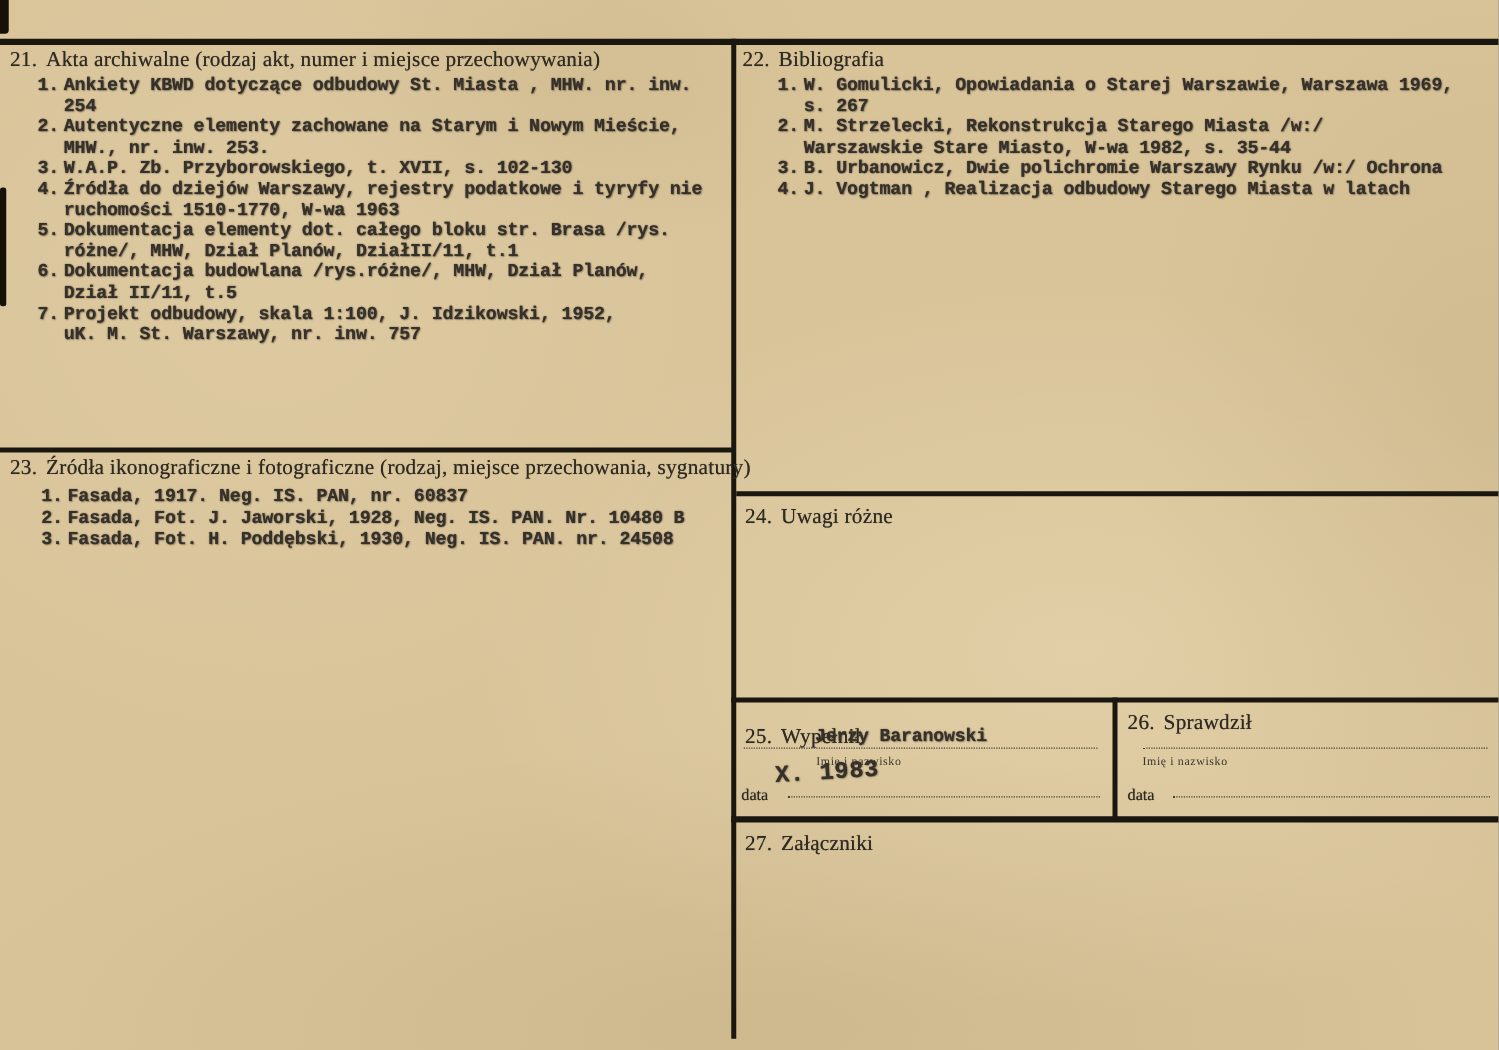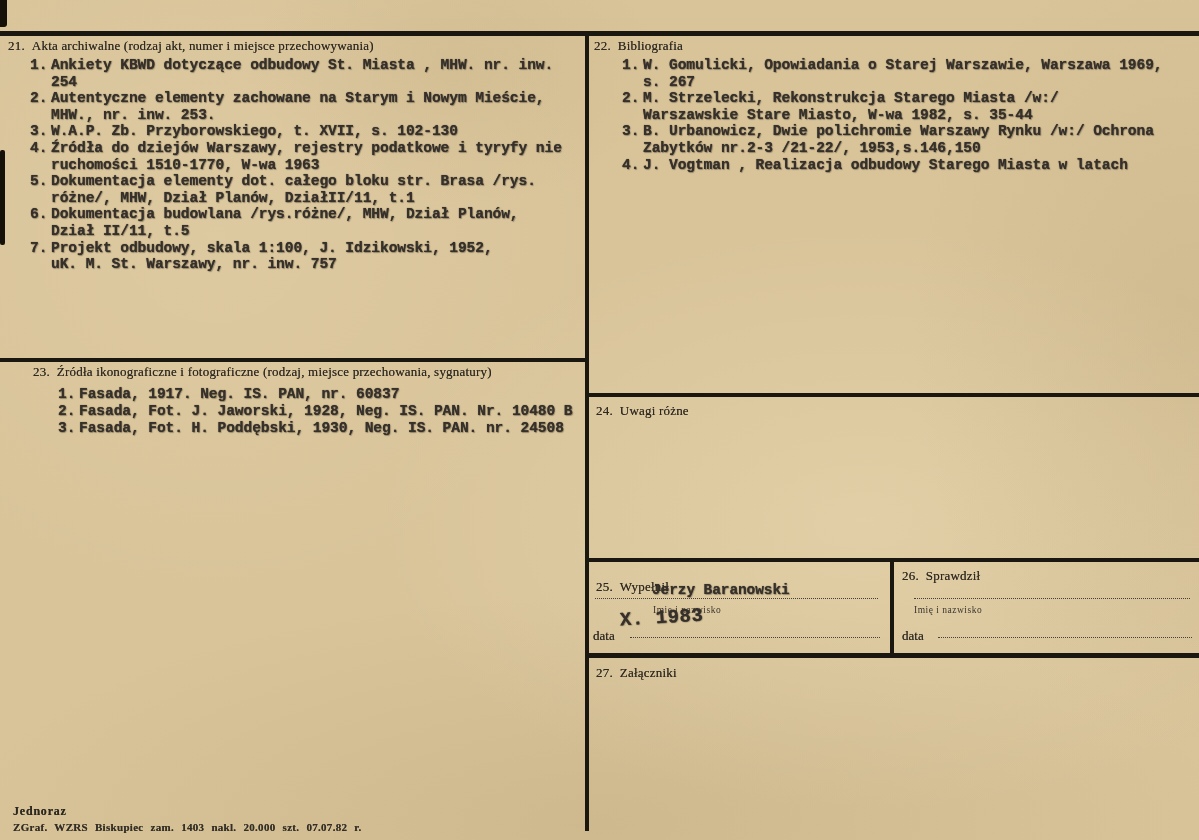--- a/index.html
+++ b/index.html
@@ -9,21 +9,21 @@
     background-image:
       radial-gradient(ellipse 700px 420px at 72% 62%, rgba(255,244,210,0.22), transparent 70%),
       radial-gradient(ellipse 560px 520px at 18% 28%, rgba(255,240,205,0.12), transparent 70%),
       radial-gradient(ellipse 900px 320px at 50% 98%, rgba(110,82,38,0.10), transparent 72%),
       radial-gradient(ellipse 400px 600px at 99% 40%, rgba(110,82,38,0.08), transparent 70%),
       radial-gradient(ellipse 300px 200px at 38% 8%, rgba(120,90,45,0.07), transparent 70%);
     font-family:"Liberation Serif", serif;
   }
   .rule{position:absolute;background:#1a1610;}
   .sec{position:absolute;}
-  .sec-h{font-size:13px;color:#2e2a22;letter-spacing:.2px;white-space:nowrap;
+  .sec-h{font-size:17px;color:#2e2a22;letter-spacing:.2px;white-space:nowrap;
          text-shadow:0 0 .6px rgba(46,40,30,.75);}
   .sec-h .no{margin-right:7px;}
   .typed{font-family:"Liberation Mono", monospace;font-weight:bold;
          font-size:14.6px;line-height:16.6px;color:#35302a;letter-spacing:-.1px;
          text-shadow:0 0 1px rgba(40,34,26,.8), .8px .6px 1.1px rgba(40,34,26,.35);}
   .t-list{margin:0;padding:0;}
   .t-item{position:relative;padding-left:21px;}
   .t-num{position:absolute;left:0;top:0;}
   .s21-list{margin-left:22px;margin-top:3px;}
   .s22-list{margin-left:28px;margin-top:3px;}
@@ -108,30 +108,29 @@
         <div>s. 267</div>
       </div>
       <div class="t-item">
         <span class="t-num">2.</span>
         <div>M. Strzelecki, Rekonstrukcja Starego Miasta /w:/</div>
         <div>Warszawskie Stare Miasto, W-wa 1982, s. 35-44</div>
       </div>
       <div class="t-item">
         <span class="t-num">3.</span>
         <div>B. Urbanowicz, Dwie polichromie Warszawy Rynku /w:/ Ochrona</div>
-        <div>Zabytków nr.2-3 /21-22/, 1953,s.146,150</div>
       </div>
       <div class="t-item">
         <span class="t-num">4.</span>
         <div>J. Vogtman , Realizacja odbudowy Starego Miasta w latach</div>
       </div>
     </div>
   </div>
 
-  <div class="sec" style="left:8px;top:364px;width:576px;margin-left:25px;">
+  <div class="sec" style="left:8px;top:364px;width:576px;">
     <div class="sec-h">
       <span class="no">23.</span><span>Źródła ikonograficzne i fotograficzne (rodzaj, miejsce przechowania, sygnatury)</span>
     </div>
     <div class="t-list s23-list typed">
       <div class="t-item">
         <span class="t-num">1.</span>
         <div>Fasada, 1917. Neg. IS. PAN, nr. 60837</div>
       </div>
       <div class="t-item">
         <span class="t-num">2.</span>
@@ -171,18 +170,14 @@
     <div class="small-label" style="left:4px;top:63px;">data</div>
     <div class="dotted" style="left:40px;top:72px;width:254px;"></div>
   </div>
 
   <div class="sec" style="left:596px;top:665px;text-align:center;">
     <div class="sec-h">
       <span class="no">27.</span><span>Załączniki</span>
     </div>
   </div>
 
-  <div class="sec" style="left:13px;top:804px;">
-    <div class="footer-brand">Jednoraz</div>
-    <div class="footer-imprint">ZGraf. WZRS Biskupiec zam. 1403 nakl. 20.000 szt. 07.07.82 r.</div>
-  </div>
 
 </div>
 
 </body></html>

